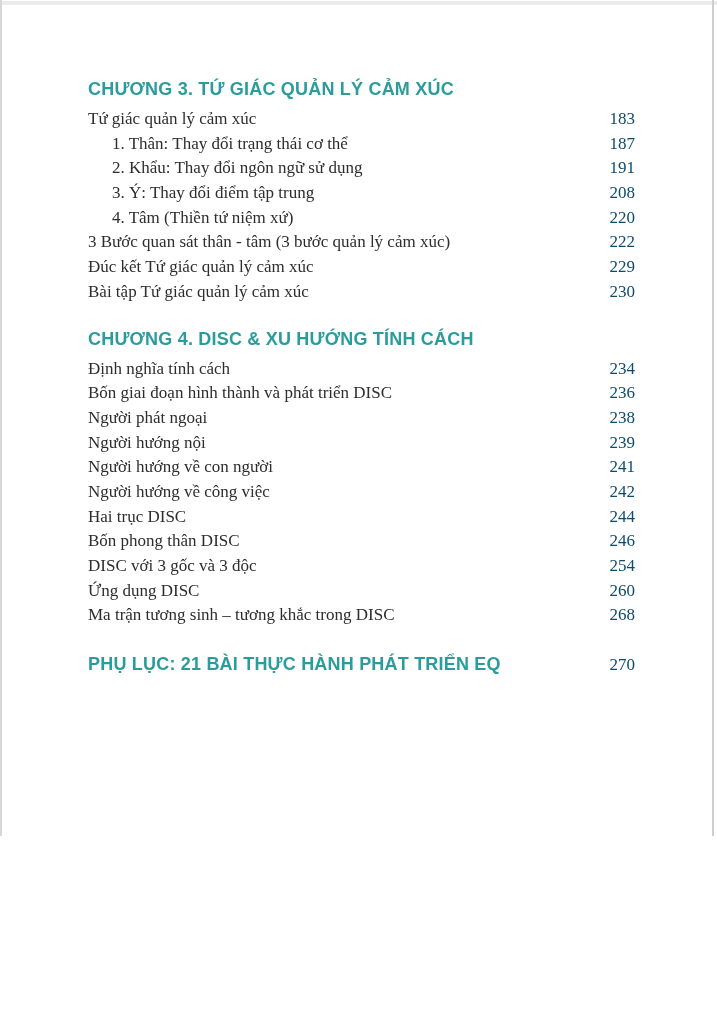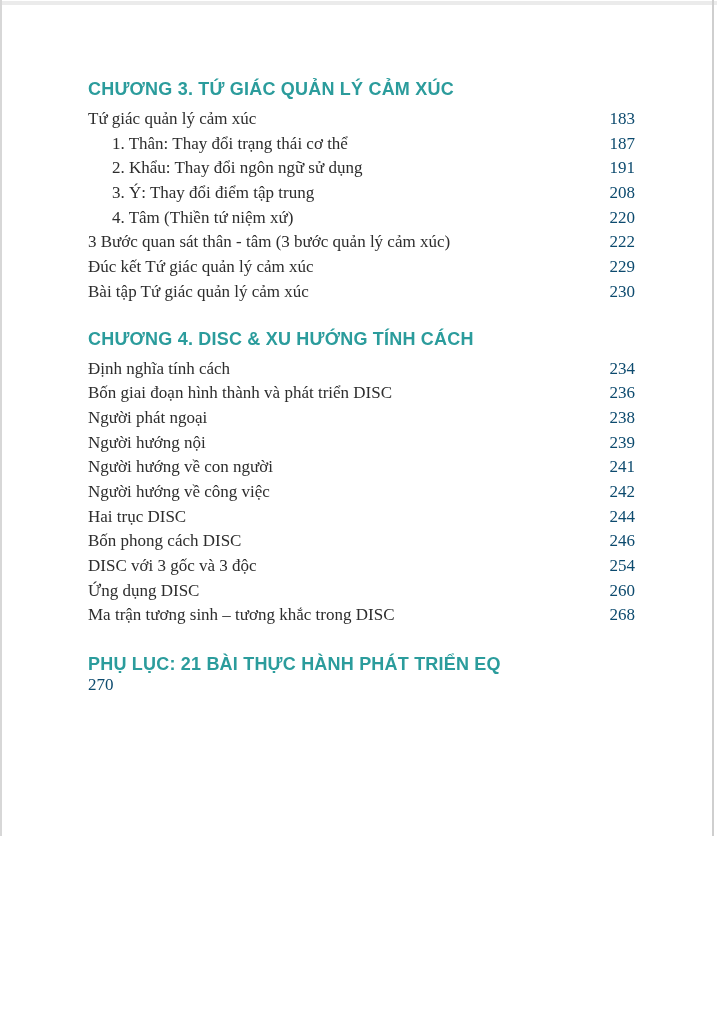--- a/index.html
+++ b/index.html
@@ -67,21 +67,20 @@
   .toc-page {
     font-size: 17px;
     color: #0c4a6e;
     white-space: nowrap;
   }
   .appendix-row {
     display: flex;
     justify-content: space-between;
     align-items: baseline;
     margin-top: 23px;
-    flex-direction: column;
   }
   .appendix-row .toc-heading {
     margin: 0;
   }
   .footer {
     position: absolute;
     top: 955px;
     right: 57px;
     display: flex;
     align-items: baseline;
@@ -166,21 +165,21 @@
           </div>
           <div class="toc-row">
             <span class="toc-label">Người hướng về công việc</span>
             <span class="toc-page">242</span>
           </div>
           <div class="toc-row">
             <span class="toc-label">Hai trục DISC</span>
             <span class="toc-page">244</span>
           </div>
           <div class="toc-row">
-            <span class="toc-label">Bốn phong cách DISC</span>
+            <span class="toc-label">Bốn phong thân DISC</span>
             <span class="toc-page">246</span>
           </div>
           <div class="toc-row">
             <span class="toc-label">DISC với 3 gốc và 3 độc</span>
             <span class="toc-page">254</span>
           </div>
           <div class="toc-row">
             <span class="toc-label">Ứng dụng DISC</span>
             <span class="toc-page">260</span>
           </div>

